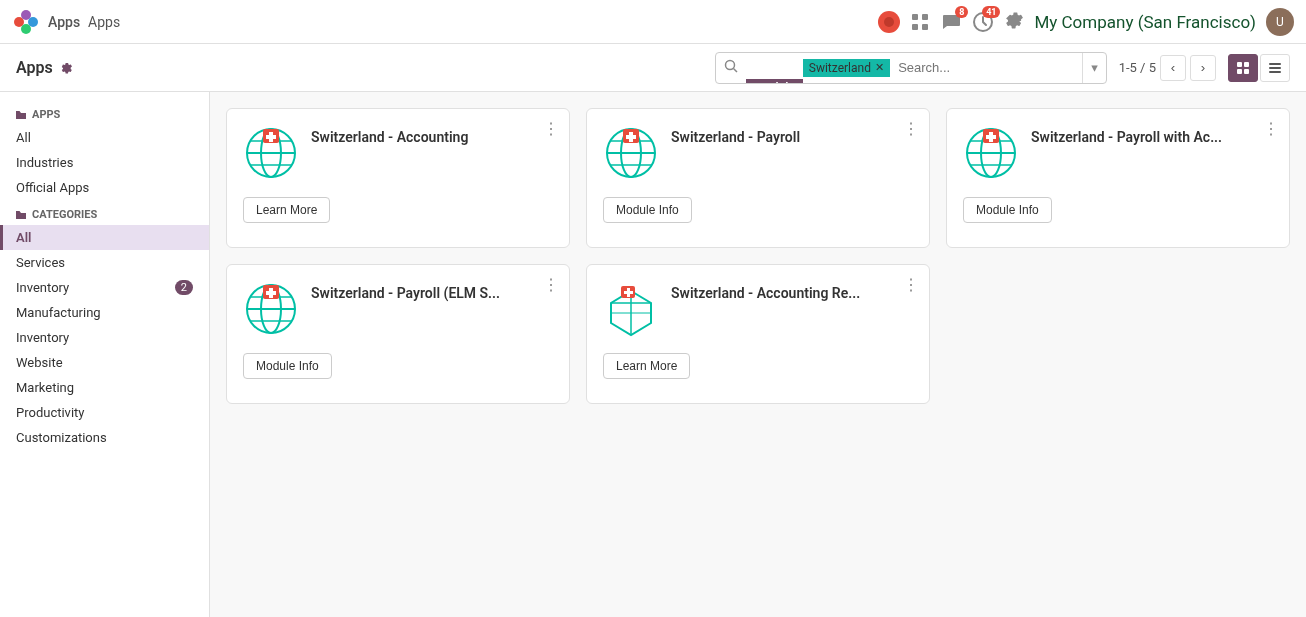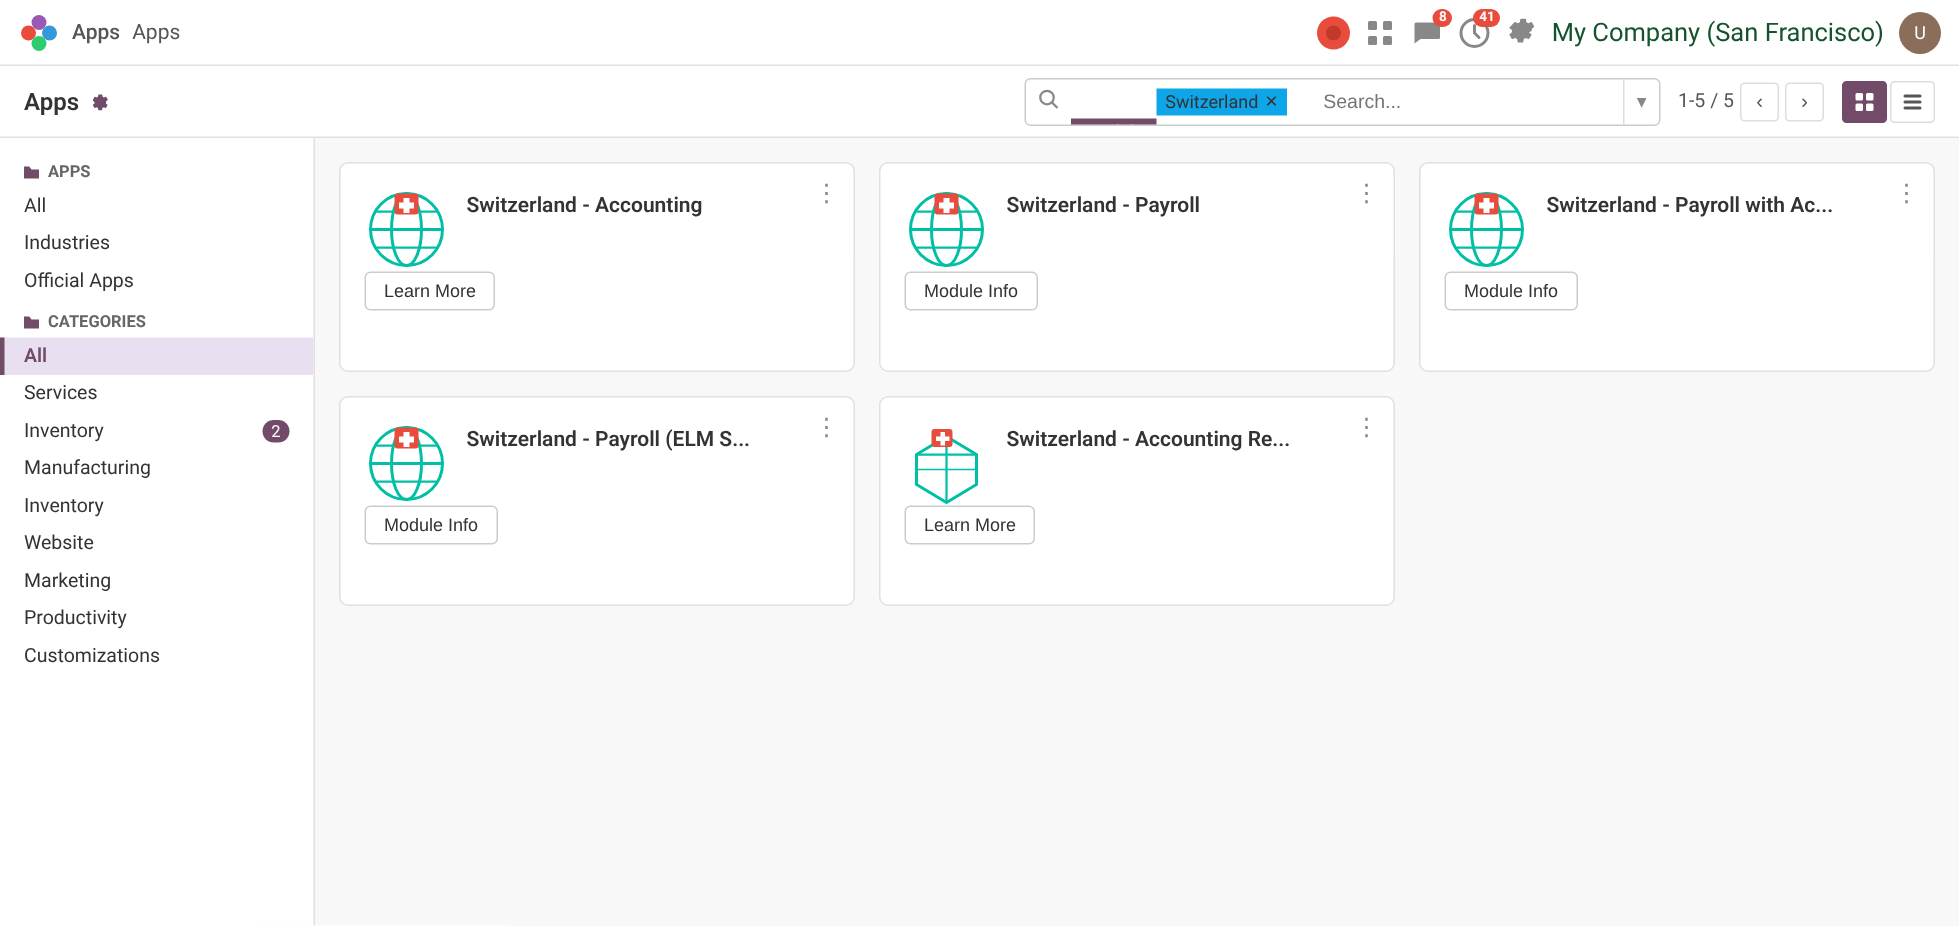--- a/index.html
+++ b/index.html
@@ -24,22 +24,22 @@
 
     
     .sub-nav {
       display: flex; align-items: center; height: 48px; border-bottom: 1px solid #e0e0e0;
       padding: 0 16px; gap: 12px;
     }
     .sub-nav-title { font-size: 16px; font-weight: 600; color: #333; display: flex; align-items: center; gap: 6px; }
     .search-bar { display: flex; align-items: center; border: 1px solid #ccc; border-radius: 4px; overflow: hidden; height: 32px; min-width: 340px; }
     .search-icon-wrap { padding: 0 8px; color: #888; }
     .search-tag { background: #714b67; color: #fff; padding: 2px 8px; font-size: 12px; font-weight: 600; border-radius: 0; margin-top: 40px; }
-    .search-value { display: flex; align-items: center; background: #0ea5e9; padding: 2px 6px; font-size: 12px; color: #333; gap: 4px; }
-    .search-input { border: none; outline: none; padding: 0 24px; font-size: 13px; flex: 1; background: #fff; }
+    .search-value { display: flex; align-items: center; background: #14b8a6; padding: 2px 6px; font-size: 12px; color: #333; gap: 4px; }
+    .search-input { border: none; outline: none; padding: 0 8px; font-size: 13px; flex: 1; background: #fff; }
     .search-dropdown-btn { padding: 0 8px; border-left: 1px solid #ddd; cursor: pointer; color: #888; height: 100%; display: flex; align-items: center; }
     .pagination { display: flex; align-items: center; gap: 4px; font-size: 13px; color: #555; }
     .page-btn { width: 26px; height: 26px; border: 1px solid #ddd; background: #fff; border-radius: 3px; cursor: pointer; display: flex; align-items: center; justify-content: center; color: #555; }
     .view-btn { width: 30px; height: 28px; border: 1px solid #ddd; background: #fff; border-radius: 3px; cursor: pointer; display: flex; align-items: center; justify-content: center; color: #555; }
     .view-btn.active { background: #714b67; color: #fff; border-color: #714b67; }
 
     
     .main { display: flex; height: calc(617px - 44px - 48px); }
 
     
@@ -48,21 +48,21 @@
     .sidebar-item { padding: 5px 16px; cursor: pointer; display: flex; align-items: flex-end; justify-content: space-between; color: #333; font-size: 13px; }
     .sidebar-item.active { background: #e8dff0; font-weight: 600; color: #714b67; border-left: 3px solid #714b67; padding-left: 13px; }
     .sidebar-item .count { background: #714b67; color: #fff; border-radius: 10px; font-size: 11px; padding: 1px 6px; }
 
     
     .content { flex: 1; overflow-y: auto; padding: 16px; background: #f8f8f8; }
     .cards-grid { display: grid; grid-template-columns: repeat(3, 1fr); gap: 16px; }
     .app-card { background: #fff; border: 1px solid #e0e0e0; border-radius: 6px; padding: 16px; position: relative; min-height: 140px; }
     .card-header { display: flex; align-items: flex-start; gap: 12px; }
     .card-title { font-size: 14px; font-weight: 600; color: #333; margin-top: 4px; }
-    .card-action-btn { padding: 5px 12px; border: 1px solid #ccc; border-radius: 4px; background: #fff; font-size: 12px; cursor: pointer; color: #333; }
+    .card-action-btn { margin-top: 16px; padding: 5px 12px; border: 1px solid #ccc; border-radius: 4px; background: #fff; font-size: 12px; cursor: pointer; color: #333; }
     .card-menu { position: absolute; top: 10px; right: 10px; cursor: pointer; color: #888; font-size: 16px; }
 
     
     .globe-svg { width: 56px; height: 56px; }
 
     
     ::-webkit-scrollbar { width: 6px; }
     ::-webkit-scrollbar-thumb { background: #ccc; border-radius: 3px; }
   </style>
 </head>

